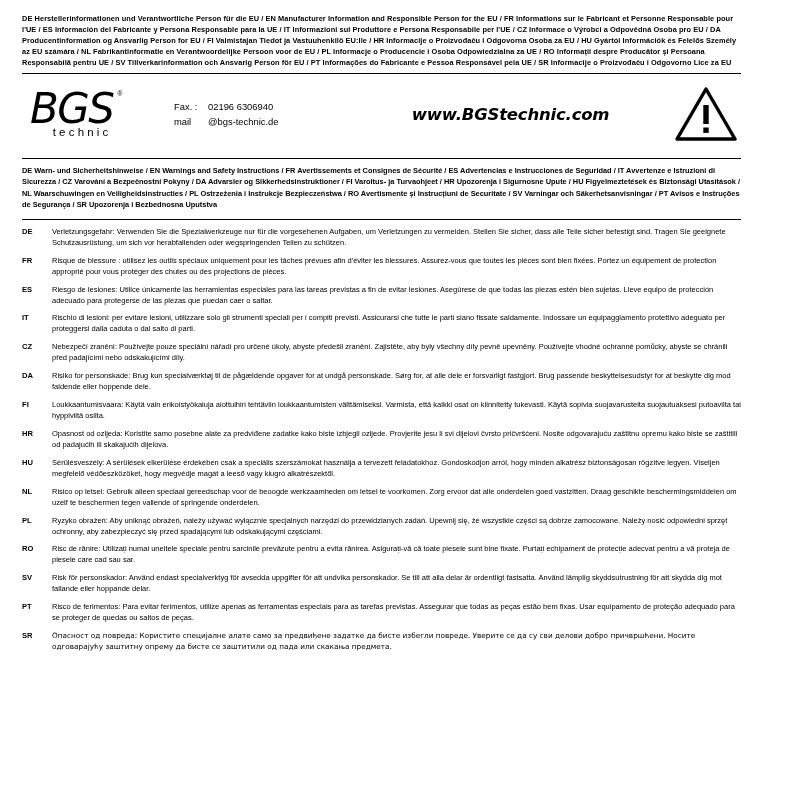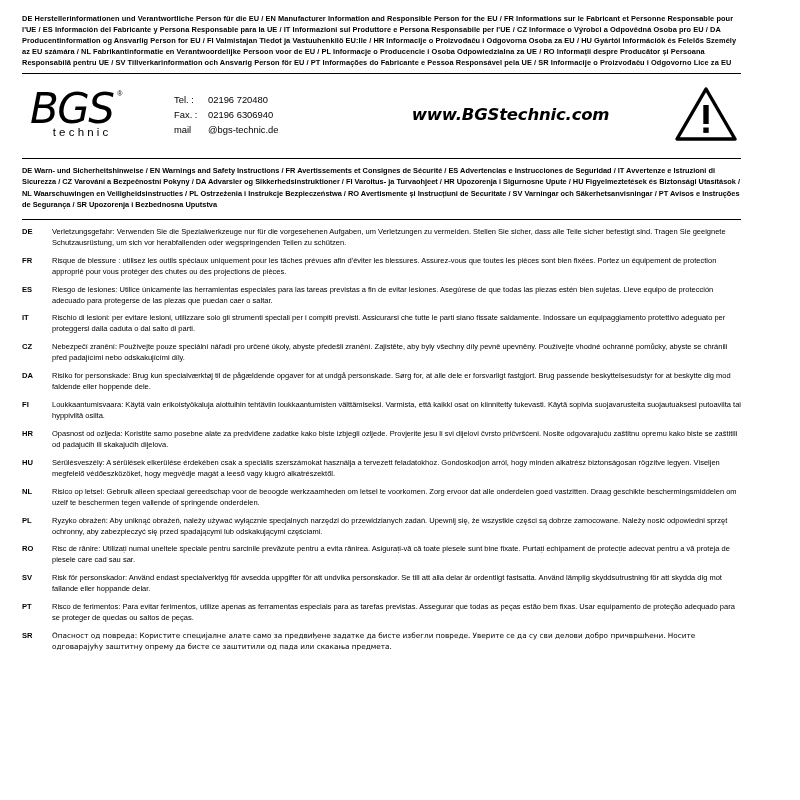--- a/index.html
+++ b/index.html
@@ -171,24 +171,20 @@
     <div class="logo-wrap">
       <span class="logo">
         <span class="bgs">BGS</span>
         <span class="reg">®</span>
         <span class="technic">technic</span>
       </span>
     </div>
 
 
     <div class="contact">
-      <div class="row">
-        <span class="lbl">Tel. :</span>
-        <span>02196 720480</span>
-      </div>
       <div class="row">
         <span class="lbl">Fax. :</span>
         <span>02196 6306940</span>
       </div>
       <div class="row">
         <span class="lbl">mail</span>
         <span>@bgs-technic.de</span>
       </div>
     </div>
 

